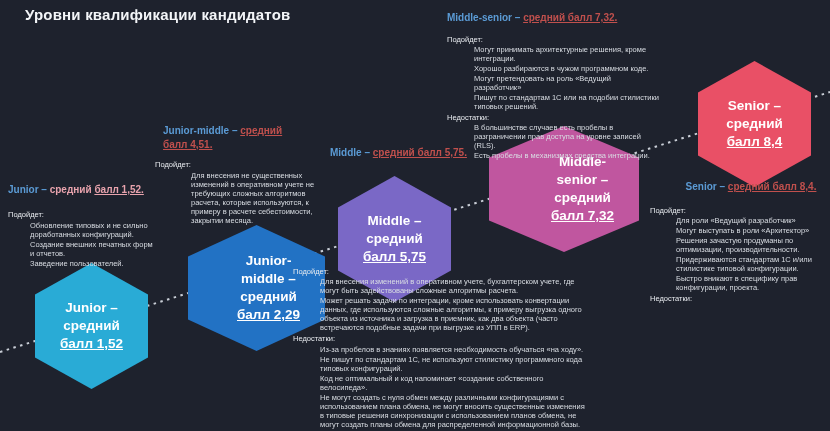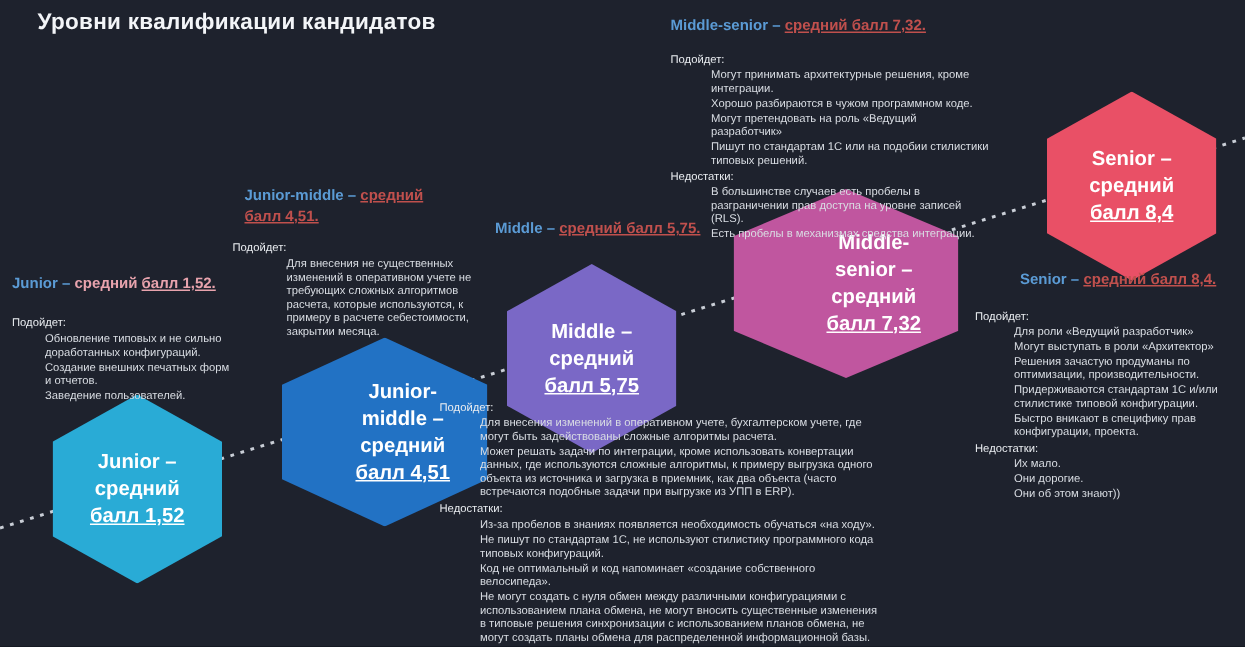--- a/index.html
+++ b/index.html
@@ -50,21 +50,21 @@
   #grp-middle .cons { margin-left:27px; width:268px; margin-top:1px; }
 
   #grp-middle-senior { left:447px; top:11px; width:220px; }
   #grp-middle-senior .heading { white-space:nowrap; }
   #grp-middle-senior .label { margin-top:10px; }
   #grp-middle-senior .pros { margin-left:27px; width:186px; margin-top:1px; }
   #grp-middle-senior .cons-label { margin-top:2px; }
   #grp-middle-senior .cons { margin-left:27px; width:186px; margin-top:1px; }
 
   #grp-senior { left:650px; top:180px; width:172px; }
-  #grp-senior .heading { margin-left:30px; white-space:nowrap; }
+  #grp-senior .heading { margin-left:30px; white-space:nowrap;text-align:center; }
   #grp-senior .label { margin-top:12px; }
   #grp-senior .pros { margin-left:26px; width:146px; margin-top:1px; }
   #grp-senior .cons-label { margin-top:2px; }
   #grp-senior .cons { margin-left:26px; width:140px; margin-top:1px; }
 </style>
 </head>
 <body>
 
 <div class="stage" style="background: rgb(30, 34, 45);">
 
@@ -77,21 +77,21 @@
   <div class="hex" id="hex-junior" style="background: rgb(41, 171, 214);">
     <span>Junior –</span>
     <span>средний</span>
     <span class="u">балл 1,52</span>
   </div>
 
   <div class="hex" id="hex-junior-middle" style="background: rgb(34, 114, 196); padding-left: 24px;">
     <span>Junior-</span>
     <span>middle –</span>
     <span>средний</span>
-    <span class="u">балл 4,51</span>
+    <span class="u">балл 2,29</span>
   </div>
 
   <div class="hex" id="hex-middle" style="background: rgb(122, 104, 198);">
     <span>Middle –</span>
     <span>средний</span>
     <span class="u">балл 5,75</span>
   </div>
 
   <div class="hex" id="hex-middle-senior" style="background: rgb(192, 86, 159); padding-left: 37px;">
     <span>Middle-</span>
@@ -179,20 +179,15 @@
     </div>
     <div class="label">Подойдет:</div>
     <div class="text pros">
       <p>Для роли «Ведущий разработчик»</p>
       <p>Могут выступать в роли «Архитектор»</p>
       <p>Решения зачастую продуманы по оптимизации, производительности.</p>
       <p>Придерживаются стандартам 1С и/или стилистике типовой конфигурации.</p>
       <p>Быстро вникают в специфику прав конфигурации, проекта.</p>
     </div>
     <div class="label cons-label">Недостатки:</div>
-    <div class="text cons">
-      <p>Их мало.</p>
-      <p>Они дорогие.</p>
-      <p>Они об этом знают))</p>
-    </div>
   </div>
 
 </div>
 
 </body></html>

